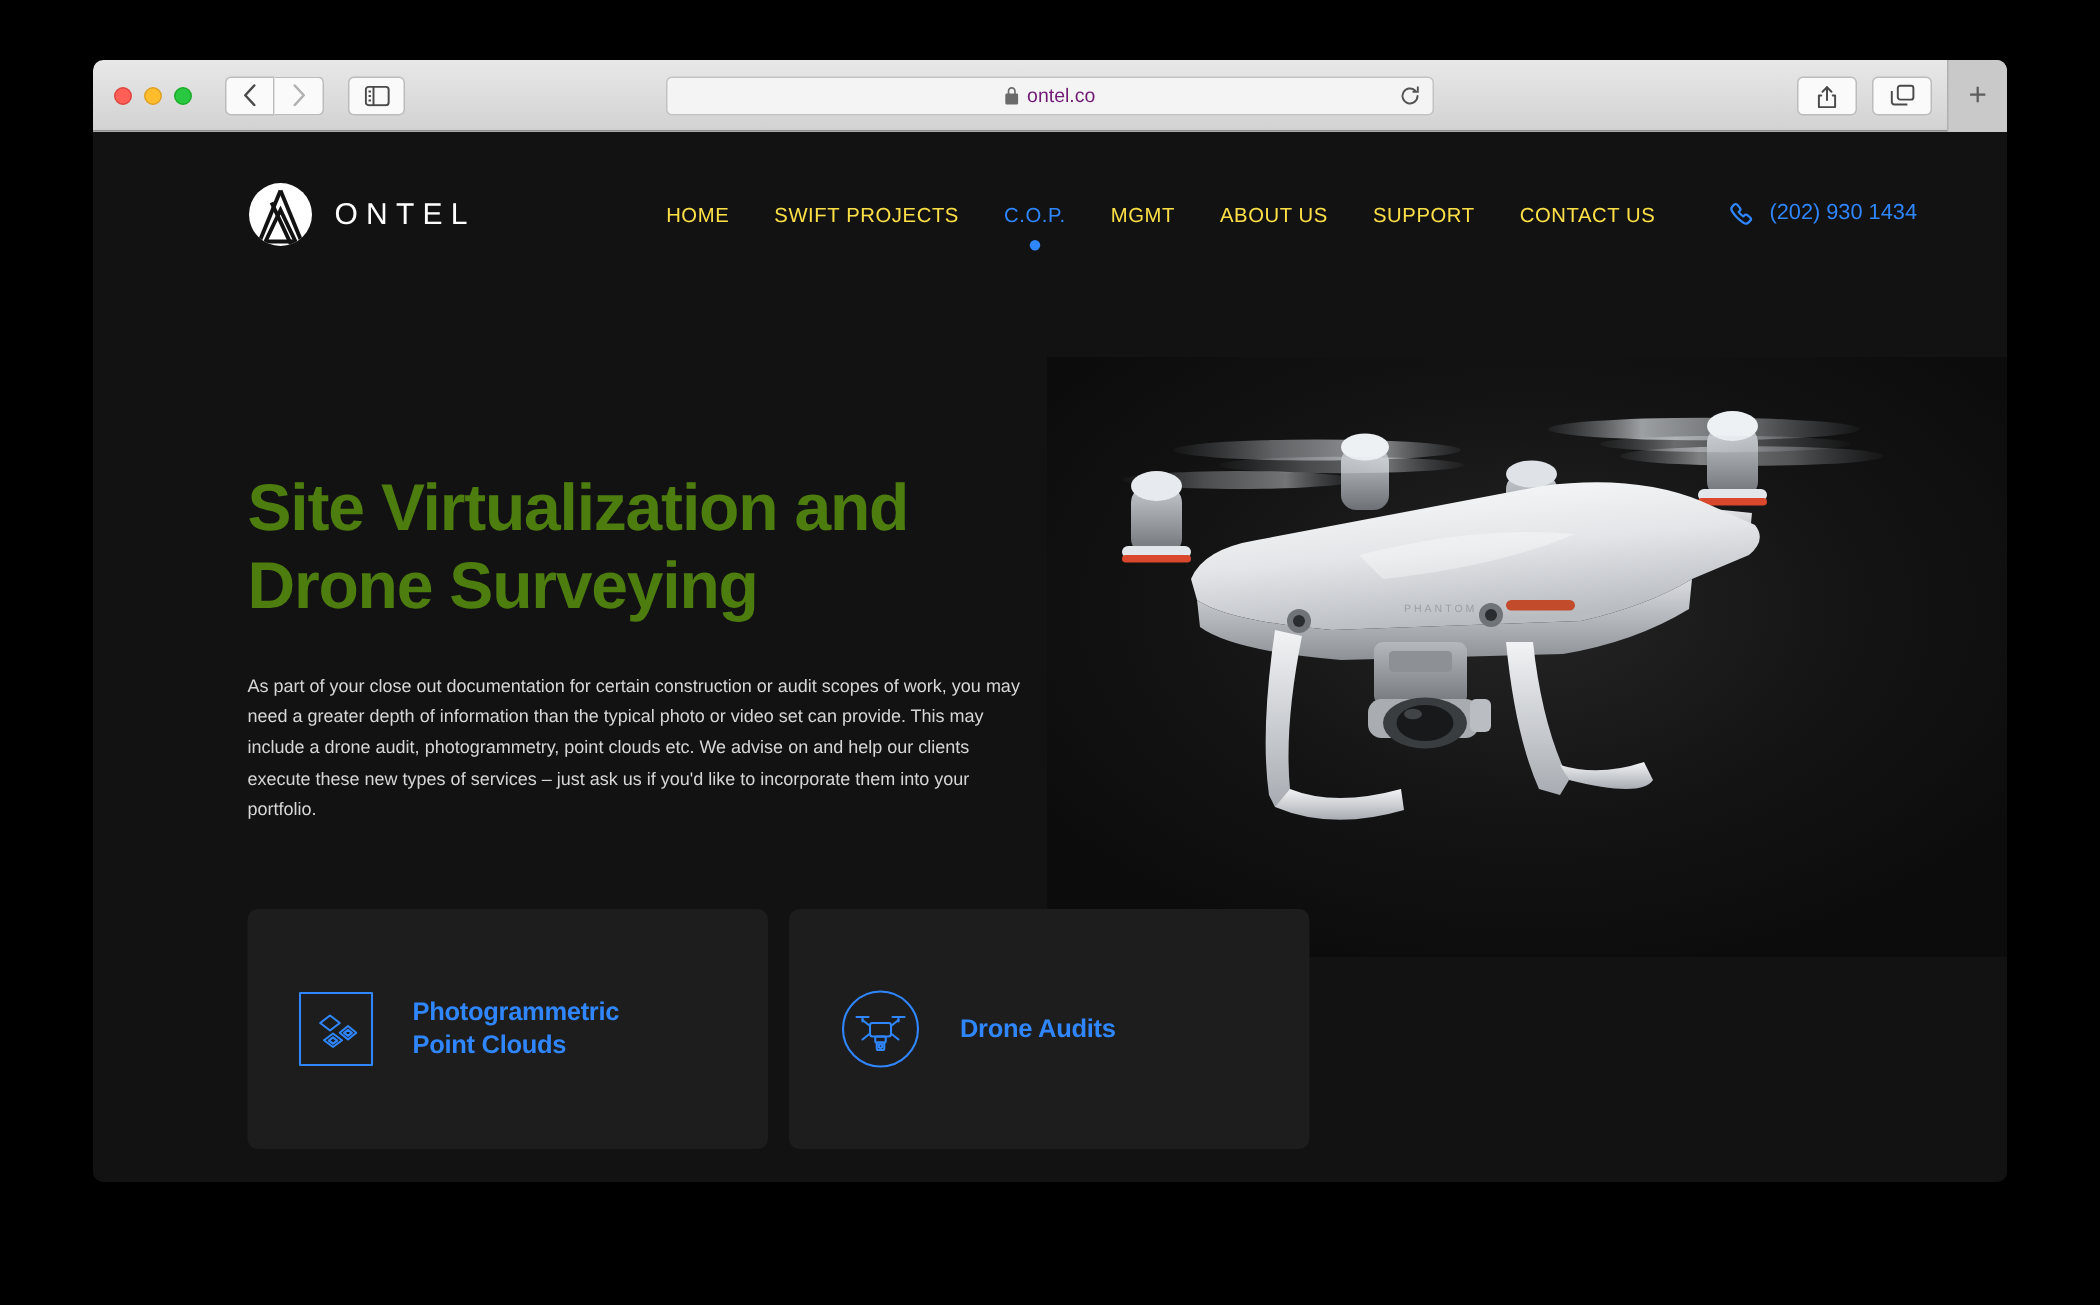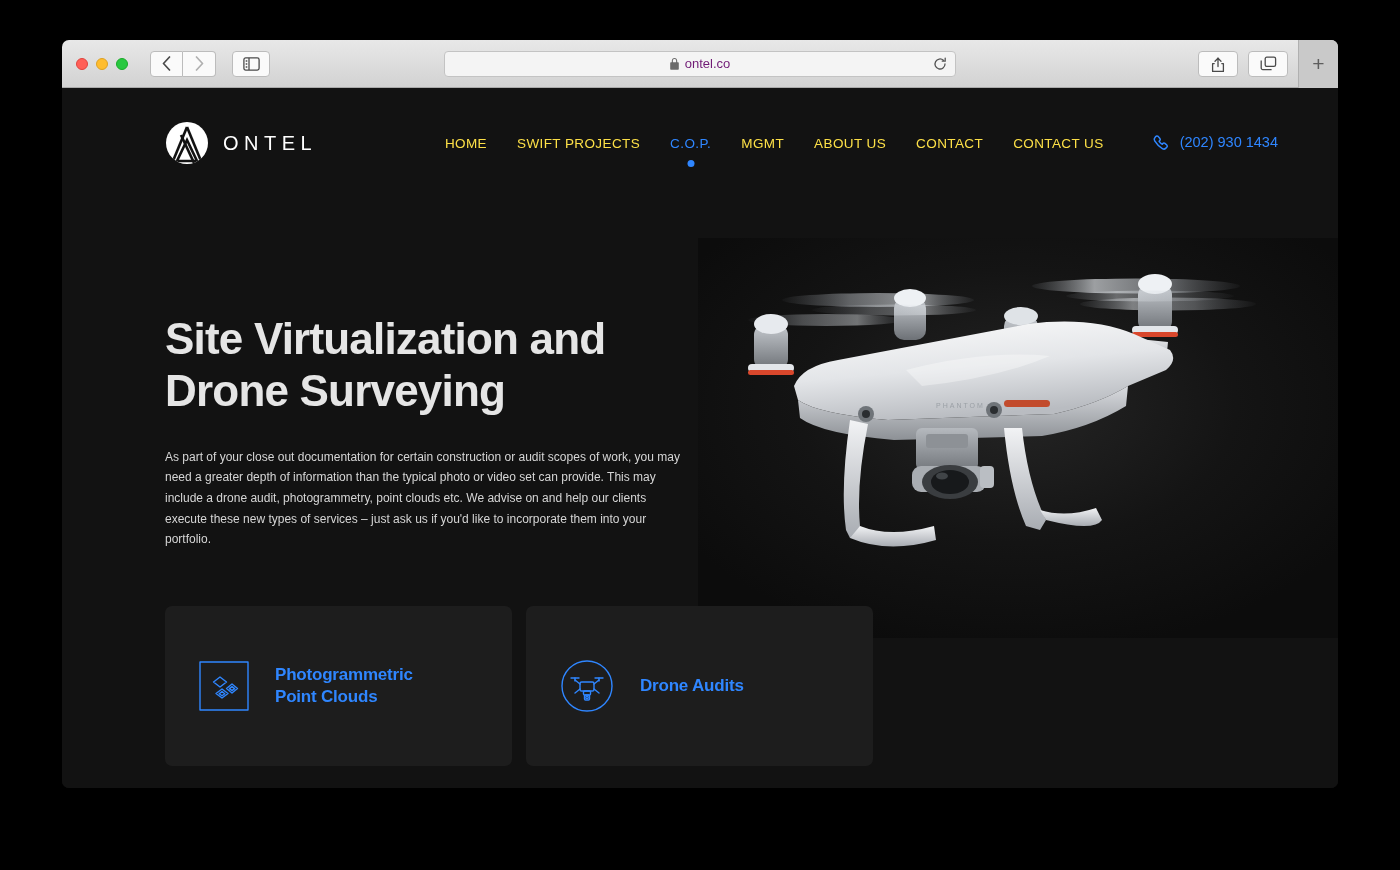--- a/index.html
+++ b/index.html
@@ -177,21 +177,21 @@
 
   
   .hero-left {
     position: absolute;
     left: 103px;
     top: 225px;
     width: 540px;
     z-index: 4;
   }
   .hero-title {
-    color: #e5e5e5;
+    color: #4d7c0f;
     font-size: 44px;
     line-height: 1.18;
     font-weight: 700;
     letter-spacing: -0.8px;
   }
   .hero-text {
     margin-top: 30px;
     color: #d6d6d6;
     font-size: 12px;
     line-height: 1.72;
@@ -432,21 +432,21 @@
 
       <nav class="main-nav">
         <a class="nav-item" href="#">HOME</a>
         <a class="nav-item" href="#">SWIFT PROJECTS</a>
         <a class="nav-item active" href="#">
           <span>C.O.P.</span>
           <span class="nav-dot"></span>
         </a>
         <a class="nav-item" href="#">MGMT</a>
         <a class="nav-item" href="#">ABOUT US</a>
-        <a class="nav-item" href="#">CONTACT</a>
+        <a class="nav-item" href="#">SUPPORT</a>
         <a class="nav-item" href="#">CONTACT US</a>
         <a class="phone-link" href="#">
           <svg width="19" height="19" viewBox="0 0 19 19" fill="none" stroke="#2f86ff" stroke-width="1.5" stroke-linecap="round" stroke-linejoin="round">
             <path d="M6.1 2.4C5.4 1.8 4.4 1.9 3.8 2.6L2.8 3.8C2.1 4.6 2.1 5.8 2.7 6.8 C4.4 9.6 7.3 12.6 10.4 14.6 C11.5 15.3 12.8 15.2 13.6 14.4L14.8 13.2C15.4 12.6 15.4 11.6 14.8 11L12.9 9.4C12.3 8.9 11.4 9 10.9 9.6L10.3 10.3C9.1 9.6 7.9 8.5 7.1 7.3L7.8 6.6C8.3 6.1 8.4 5.2 7.9 4.6Z"></path>
           </svg>
           <span>(202) 930 1434</span>
         </a>
       </nav>
     </header>
 

